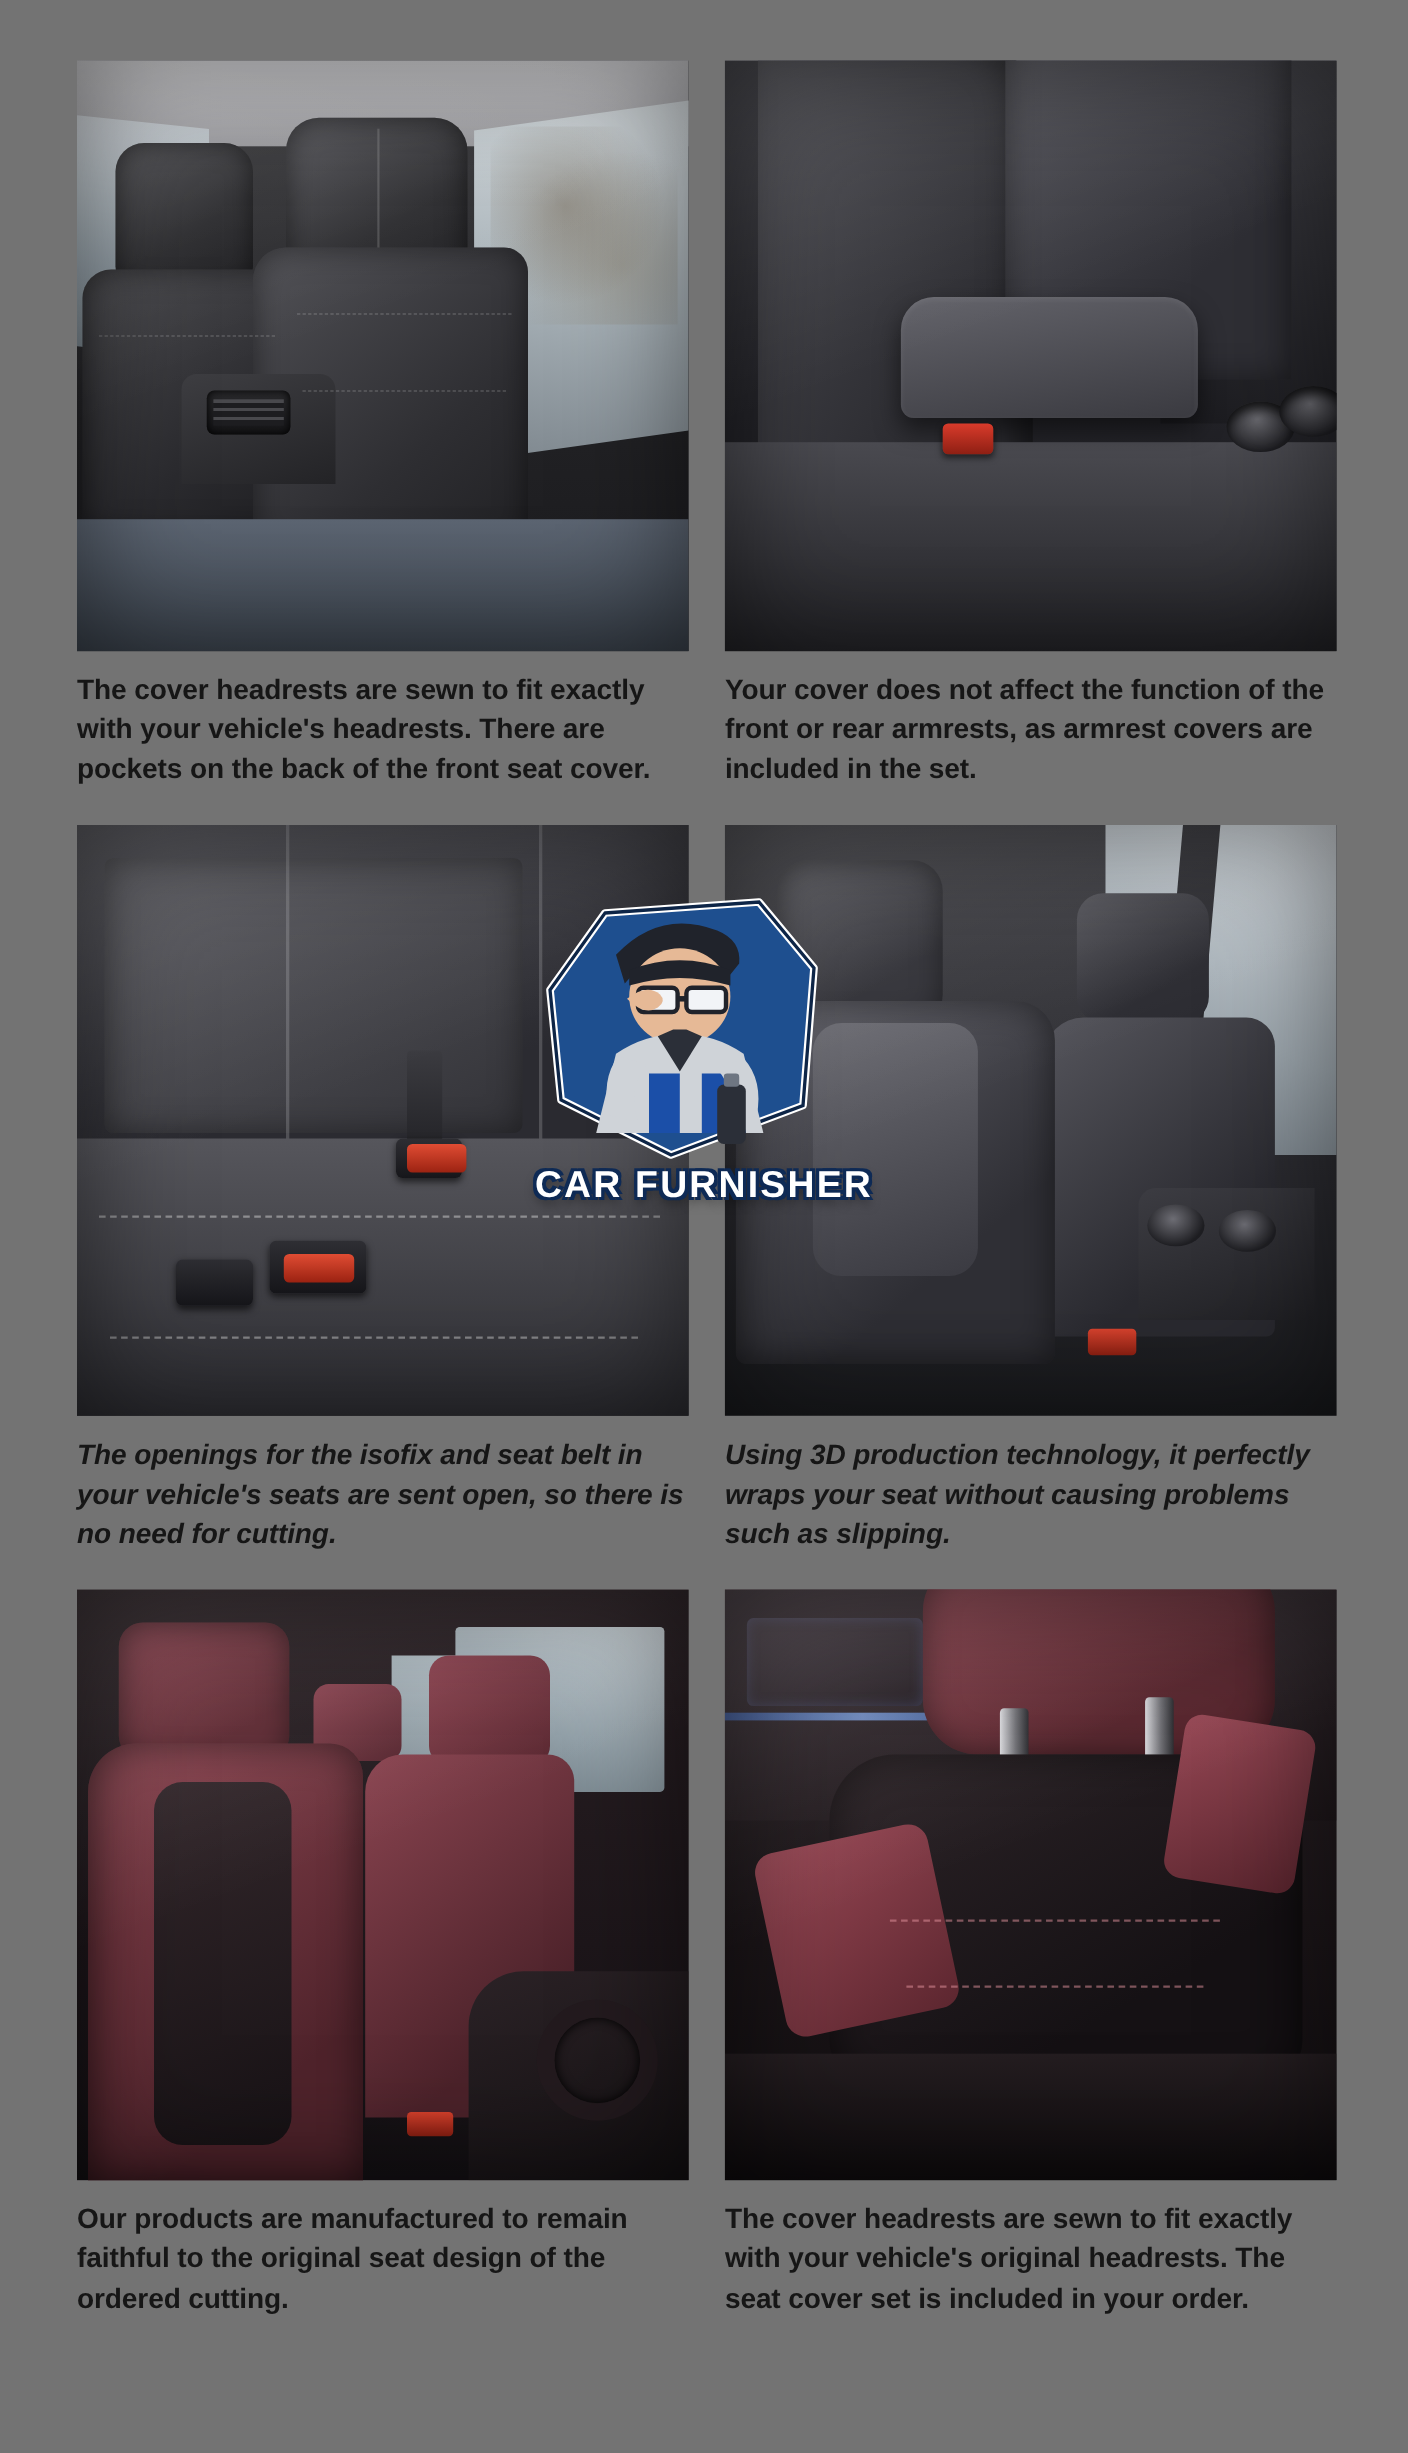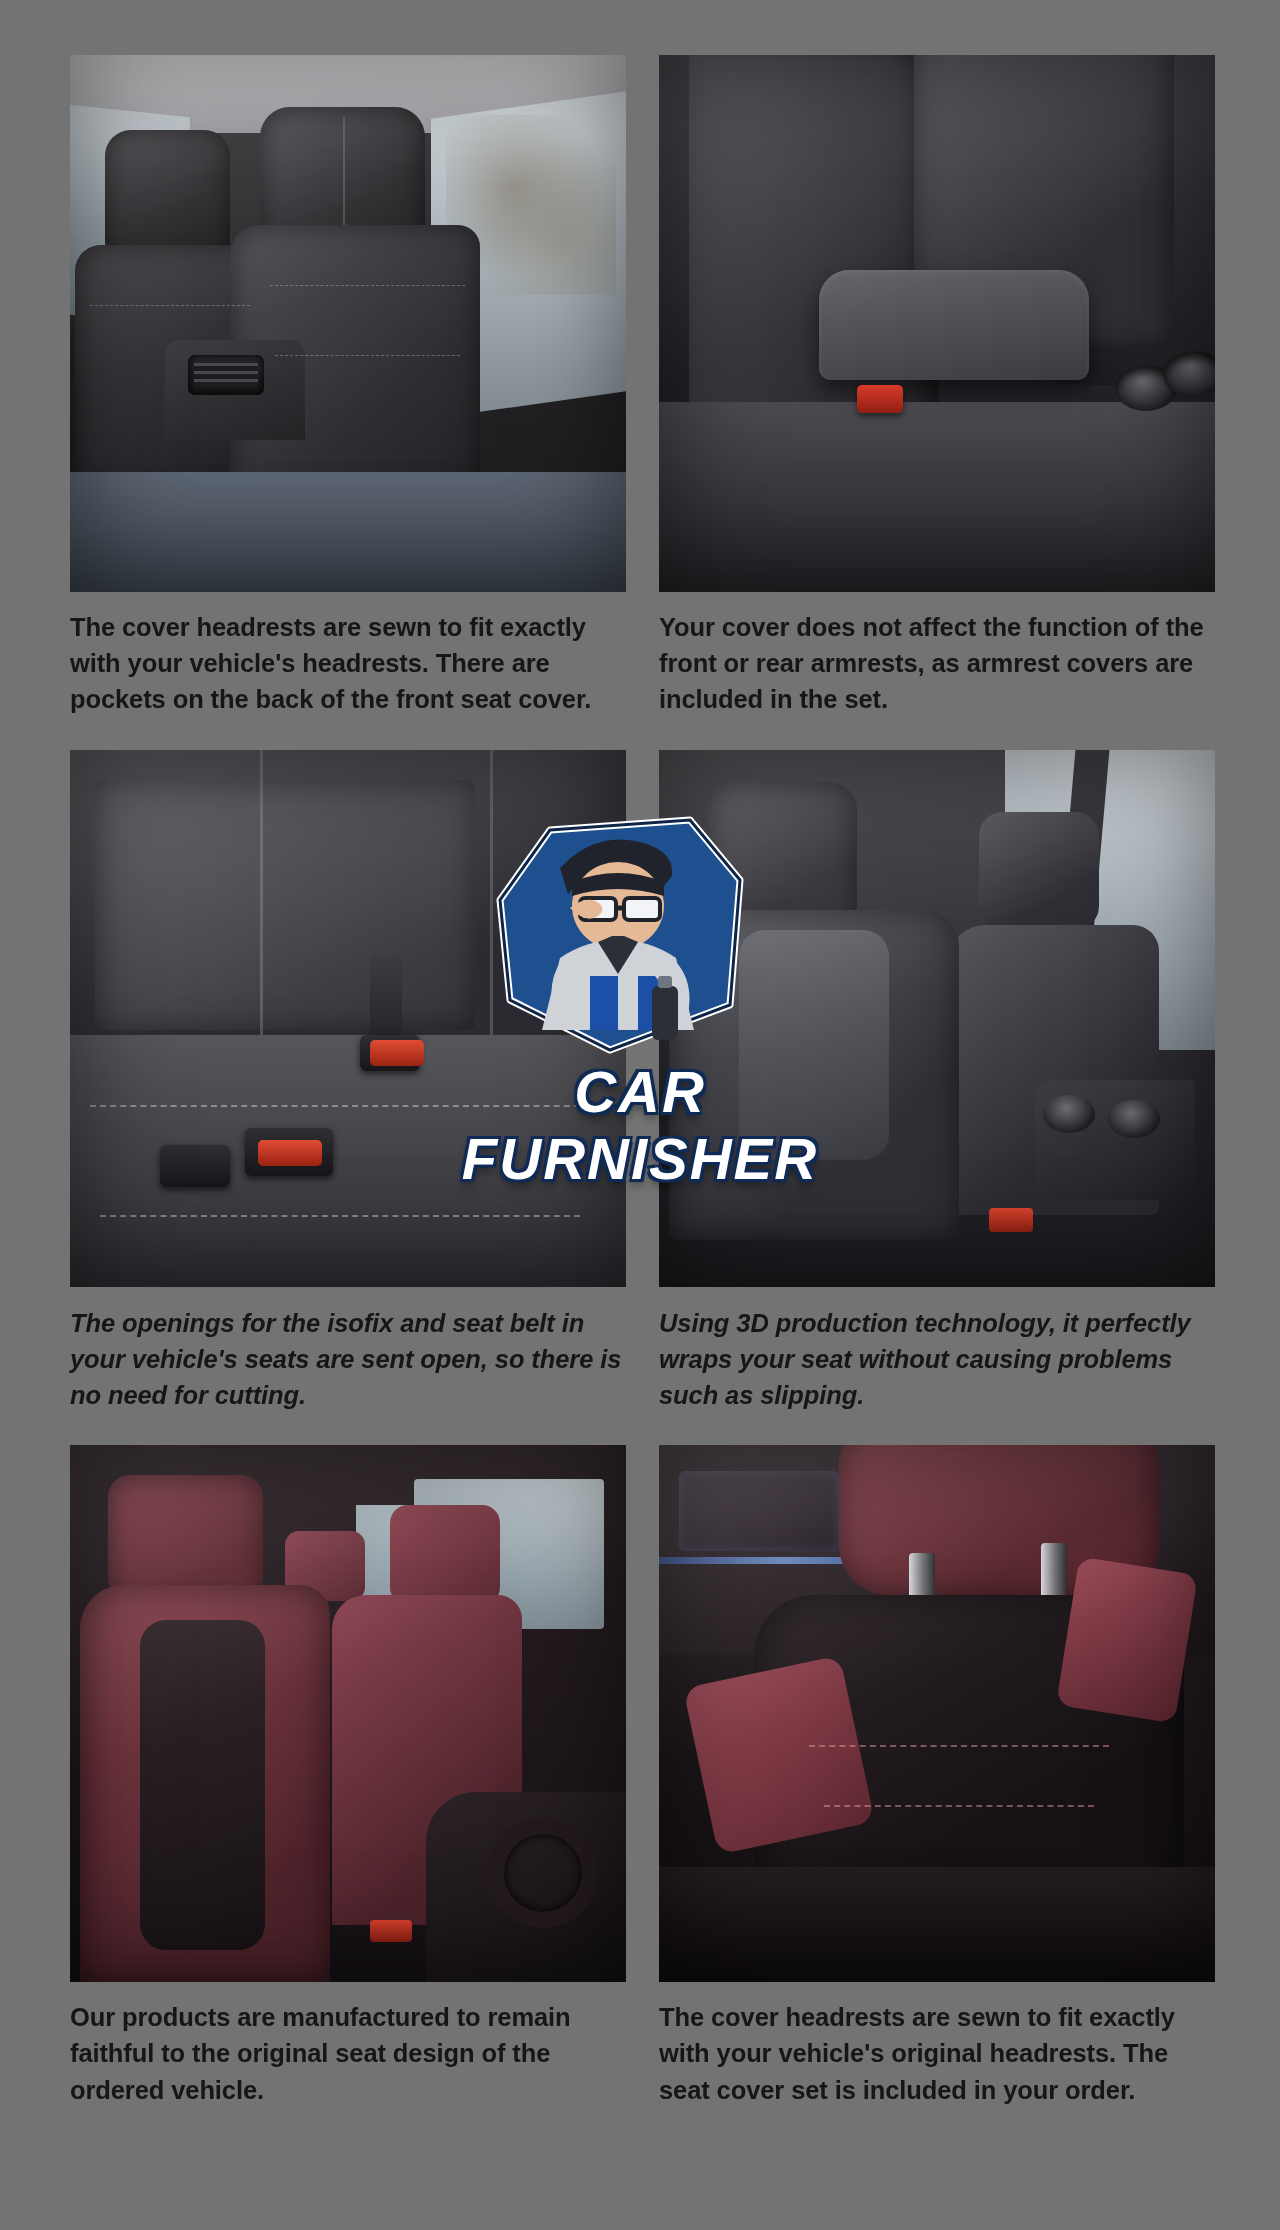--- a/index.html
+++ b/index.html
@@ -389,23 +389,22 @@
     left: 440px;
     top: 790px;
     width: 400px;
     height: 400px;
     pointer-events: none;
   }
   .wm-text {
     position:absolute;
     left: 0; top: 268px; width: 400px;
     text-align:center;
-    font-size: 58px;
+    font-size: 34px;
     font-weight: bold;
-    font-style: italic;
     color: #ffffff;
     letter-spacing: 2px;
     font-family: "Liberation Sans", sans-serif;
     text-shadow:
       -3px -3px 0 #0e2a55, 3px -3px 0 #0e2a55,
       -3px  3px 0 #0e2a55, 3px  3px 0 #0e2a55,
       0 6px 10px rgba(0,0,0,.5);
   }
 </style>
 </head>
@@ -502,21 +501,21 @@
         <div class="seatR quilt"></div>
         <div class="hrL quilt"></div>
         <div class="seatL quilt"></div>
         <div class="panelblk"></div>
         <div class="dash"></div>
         <div class="wheel"></div>
         <div class="buckle3"></div>
         <div class="sheen"></div>
         <div class="vign"></div>
       </div>
-      <div class="caption">Our products are manufactured to remain faithful to the original seat design of the ordered vehicle.</div>
+      <div class="caption">Our products are manufactured to remain faithful to the original seat design of the ordered cutting.</div>
     </div>
 
     <div class="cell">
       <div class="photo p6">
         <div class="dashbg"></div>
         <div class="screen"></div>
         <div class="ledstrip"></div>
         <div class="hrTop quilt"></div>
         <div class="post" style="left:250px;top:108px;"></div>
         <div class="post" style="left:382px;top:98px;"></div>

